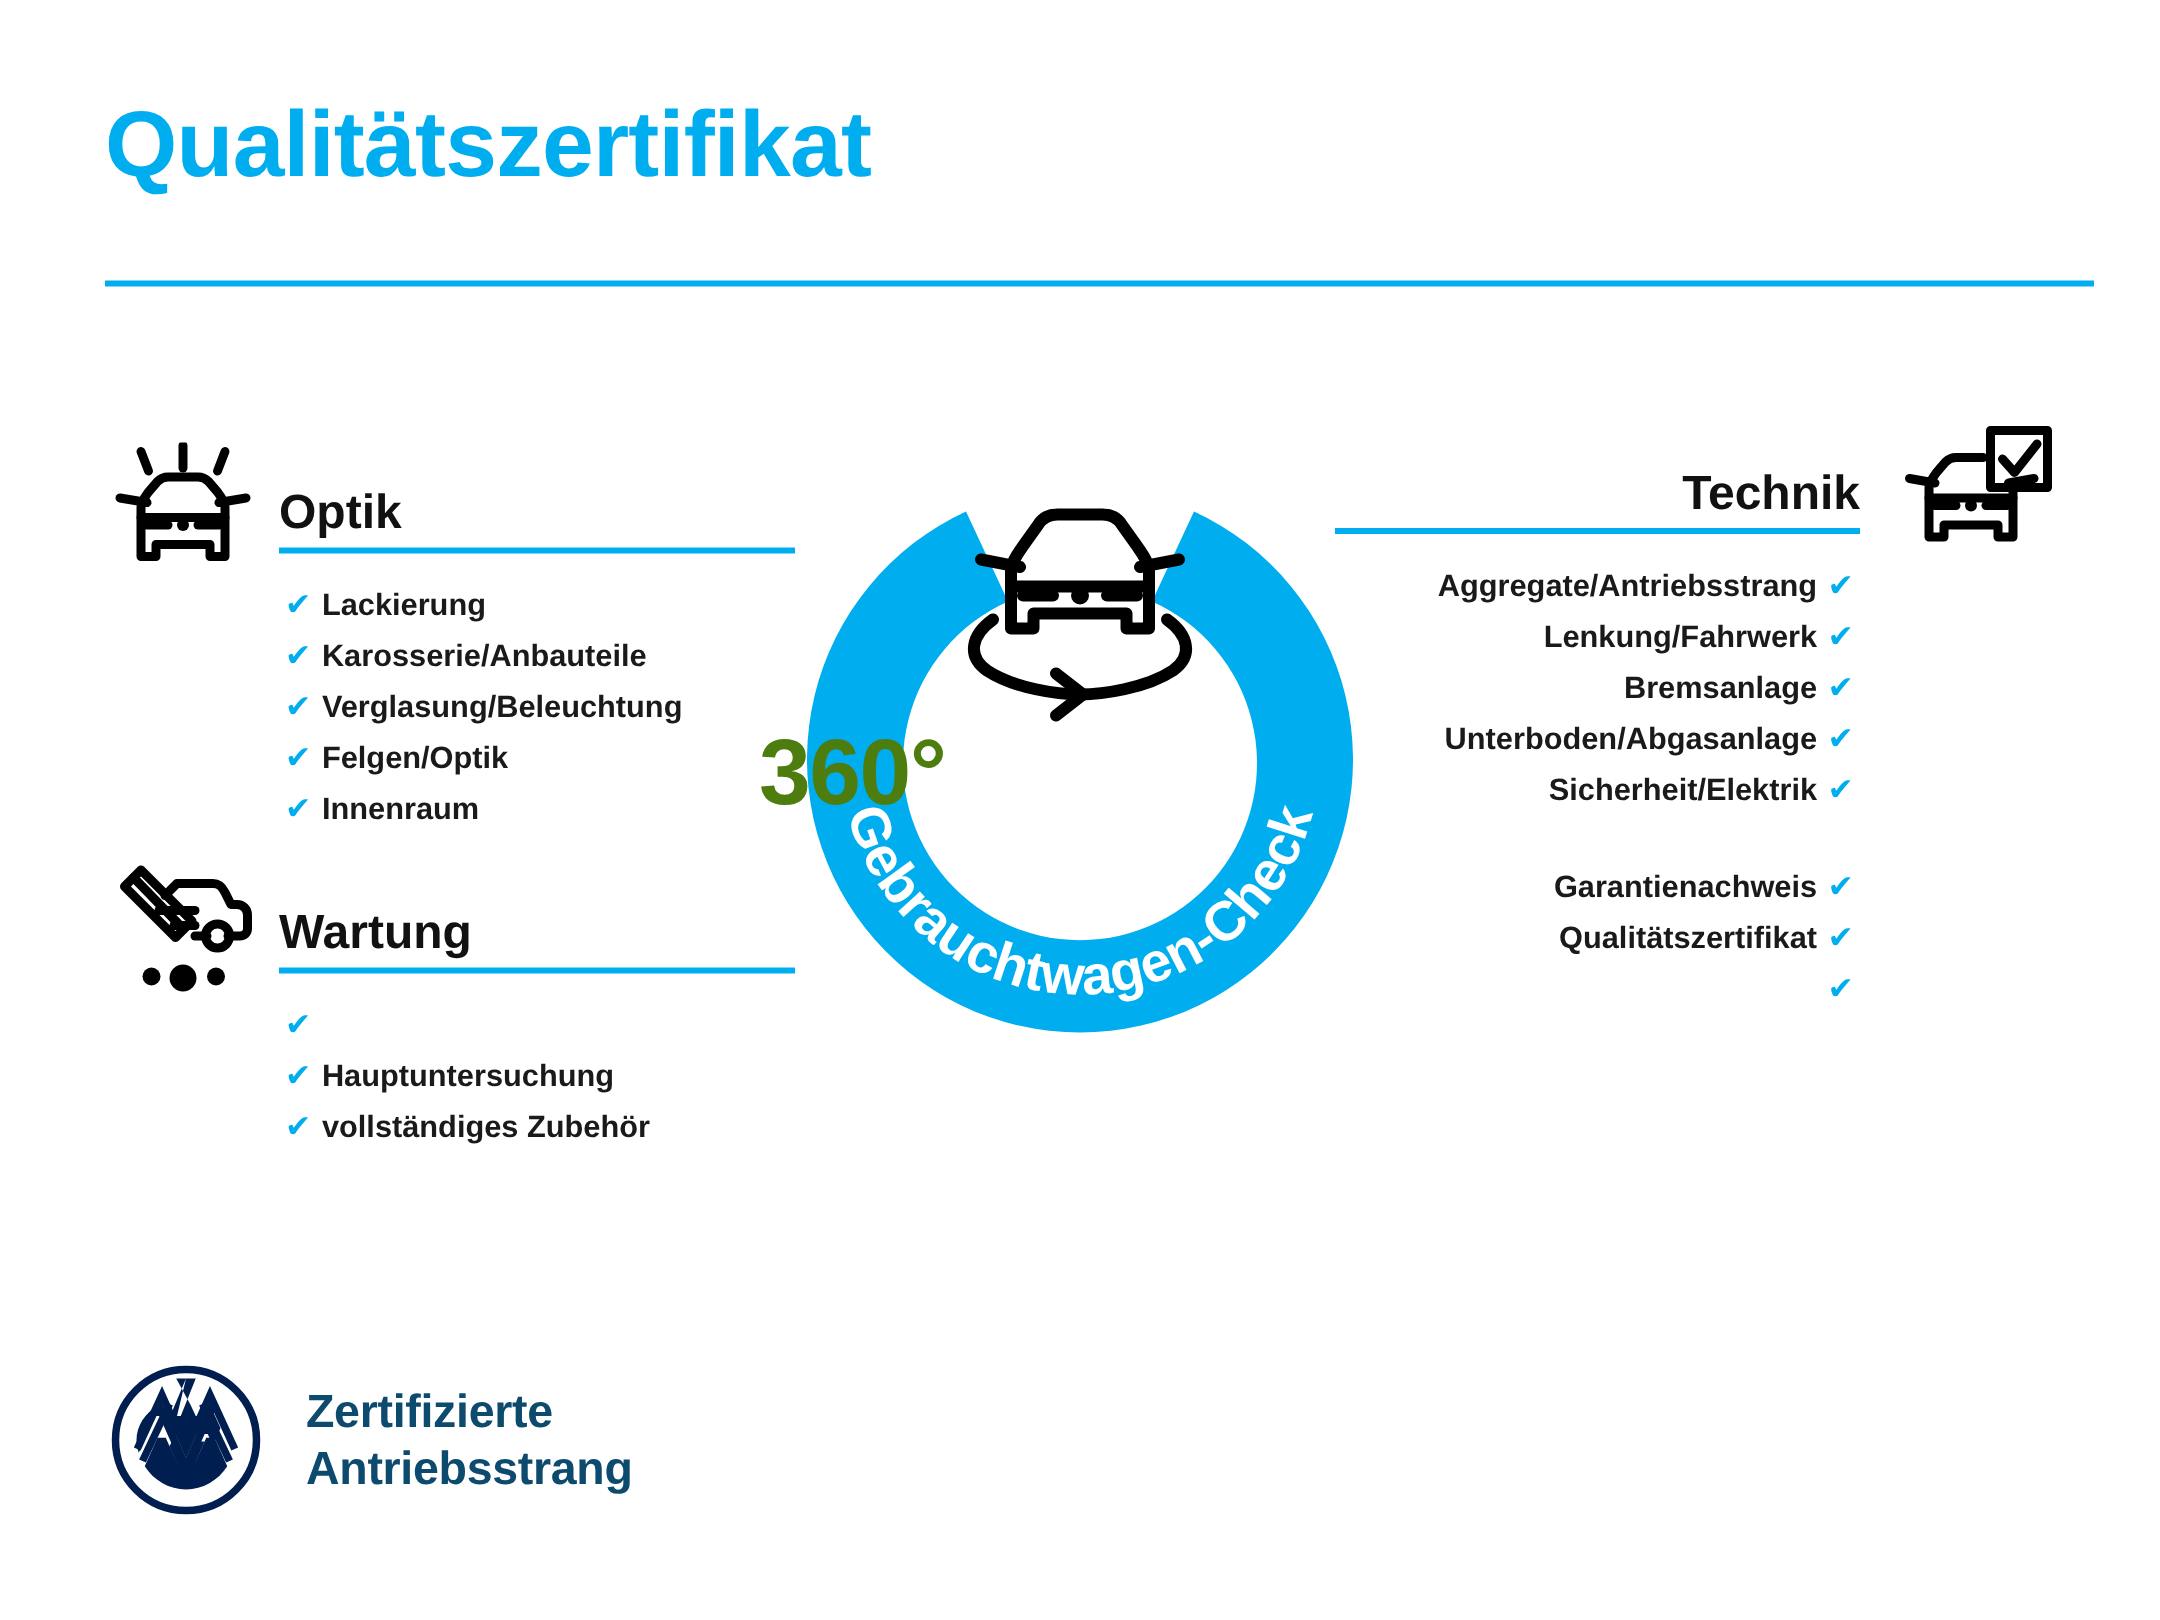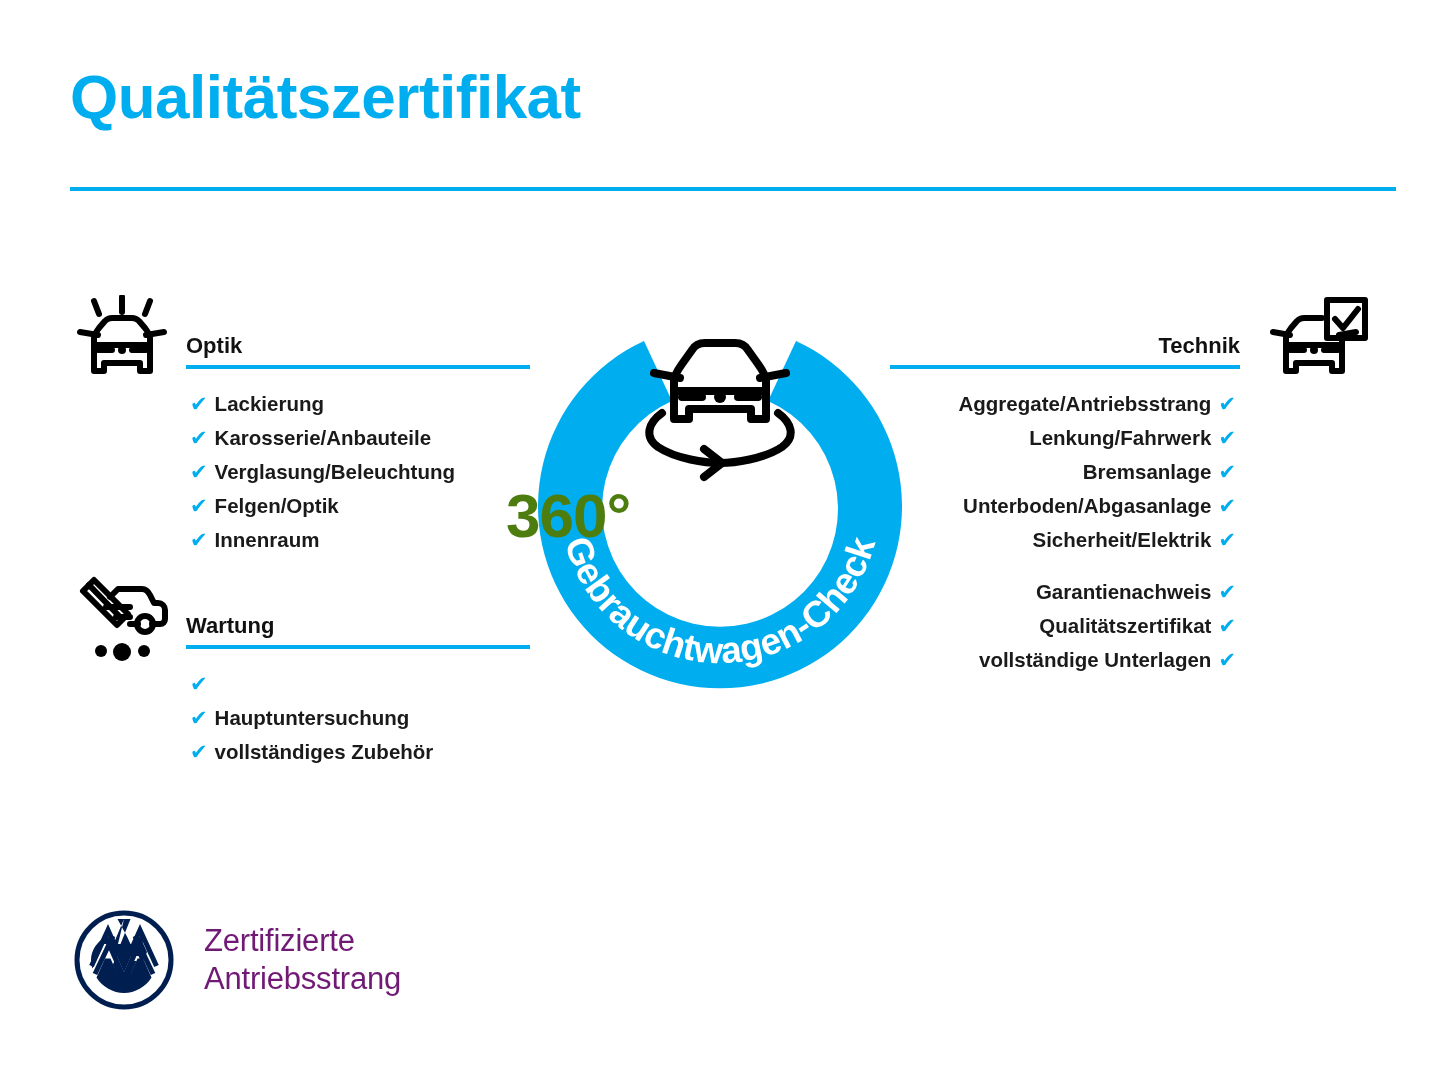--- a/index.html
+++ b/index.html
@@ -18,32 +18,32 @@
   }
   .header-rule{
     position:absolute;left:70px;top:187px;width:1326px;height:4px;
     background:#00AEEF;
   }
 
   
   .section{position:absolute;}
   .sec-optik   {left:70px;  top:295px; width:465px;}
   .sec-wartung {left:70px;  top:575px; width:465px;}
-  .sec-technik {right:70px; top:295px; width:480px;}
+  .sec-technik {right:70px; top:282px; width:480px;}
   .sec-garantie{right:70px; top:575px; width:480px;}
 
   .sec-head{position:relative;height:92px;}
 
   .sec-icon{position:absolute;top:0;width:104px;height:92px;}
   .section.left  .sec-icon{left:0;}
   .section.right .sec-icon{right:0;}
 
   .sec-title{
     position:absolute;bottom:30px;
-    font-size:22px;font-weight:bold;color:#111111;
+    font-size:32px;font-weight:bold;color:#111111;
     line-height:1;white-space:nowrap;
   }
   .section.left  .sec-title{left:116px;}
   .section.right .sec-title{right:130px;}
 
   .sec-rule{position:absolute;bottom:18px;height:4px;background:#00AEEF;}
   .section.left  .sec-rule{left:116px;right:5px;}
   .section.right .sec-rule{right:130px;left:0px;}
 
   
@@ -71,21 +71,21 @@
   .badge-360{
     position:absolute;left:0;right:0;top:196px;text-align:left;
     font-size:62px;font-weight:bold;color:#4d7c0f;letter-spacing:-1px;
     line-height:1;
   }
 
   
   .footer{position:absolute;left:72px;top:908px;display:flex;align-items:center;}
   .vw-mark{width:104px;height:104px;flex:0 0 auto;}
   .vw-text{
-    margin-left:28px;color:#701a75;font-size:31px;font-weight:normal;
+    margin-left:28px;color:#0c4a6e;font-size:31px;font-weight:bold;
     line-height:38px;letter-spacing:-0.2px;
   }
 </style>
 </head>
 <body>
 
 <div class="page">
 
   <div class="title">Qualitätszertifikat</div>
   <div class="header-rule"></div>
@@ -215,21 +215,20 @@
       <li>
           <span class="check">✔</span>
           <span>Garantienachweis</span>
         </li>
       <li>
           <span class="check">✔</span>
           <span>Qualitätszertifikat</span>
         </li>
       <li>
           <span class="check">✔</span>
-          <span>vollständige Unterlagen</span>
         </li>
     </ul>
   </div>
 
   <div class="badge">
     <svg viewBox="0 0 428 428">
       <defs>
         <path id="arcPath" d="M 54 214 A 160 160 0 0 0 374 214"></path>
       </defs>
 

